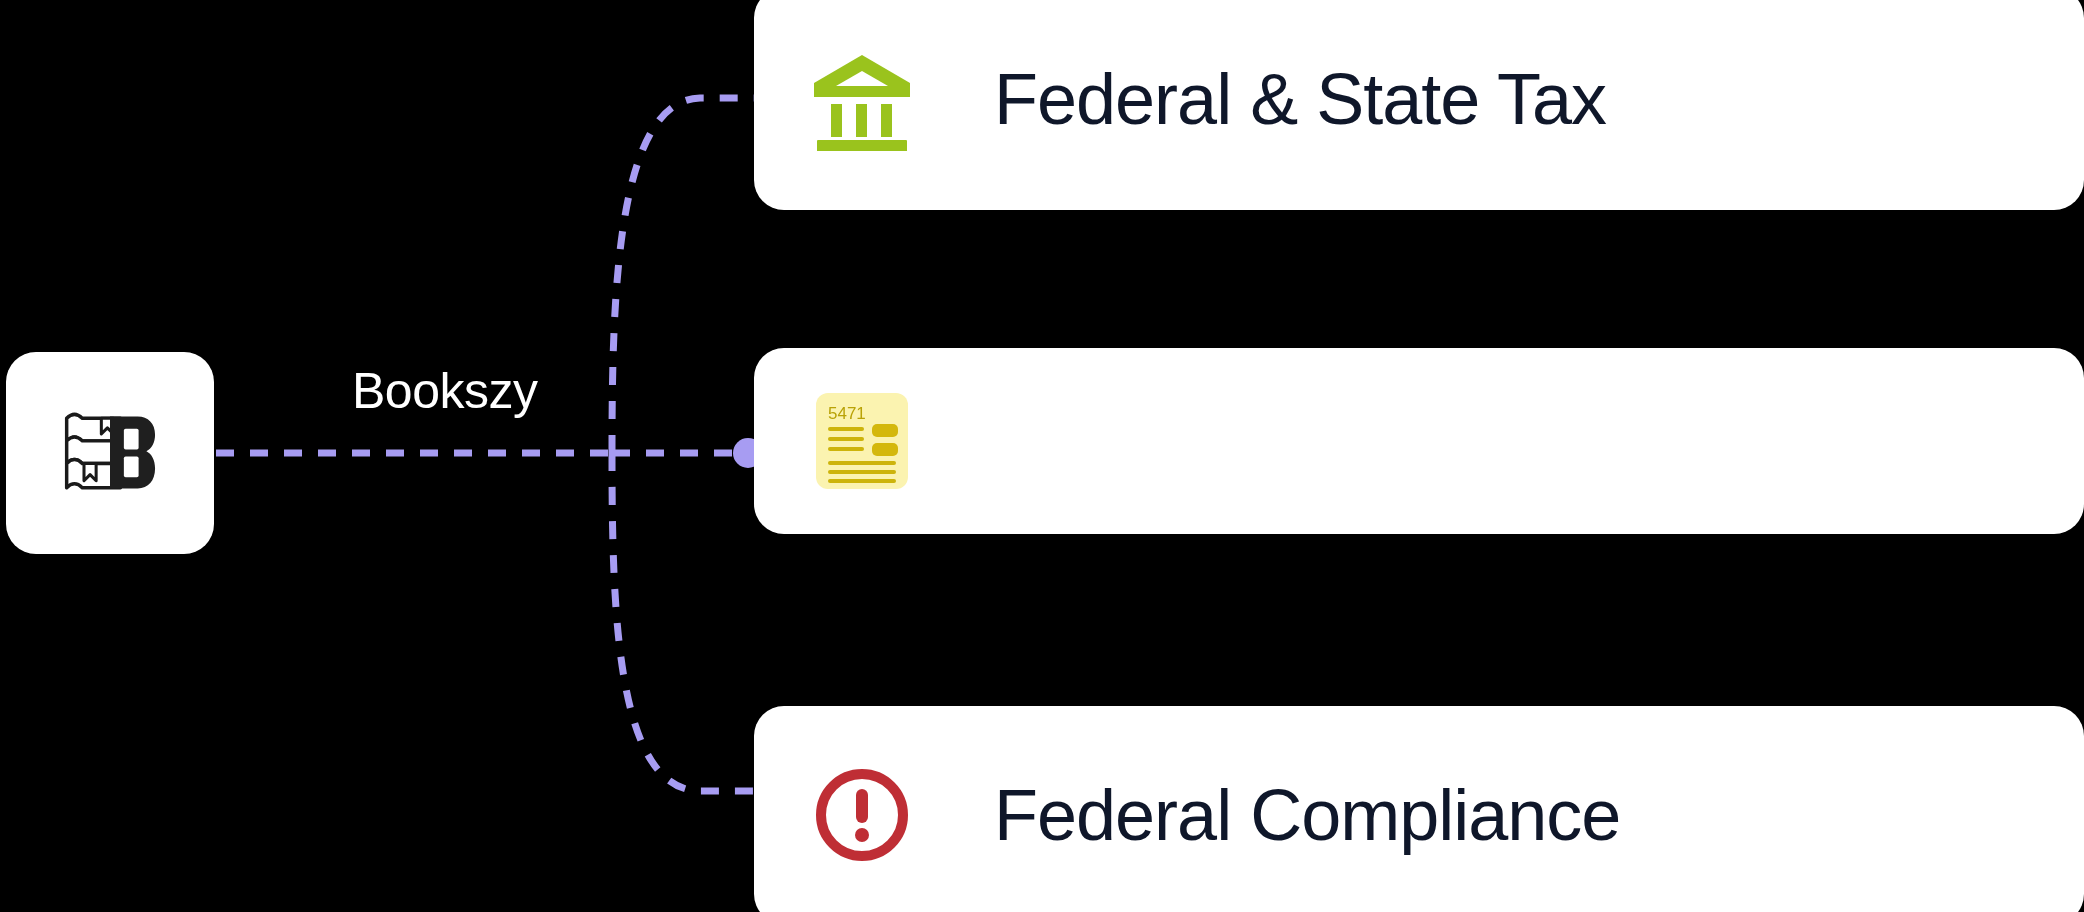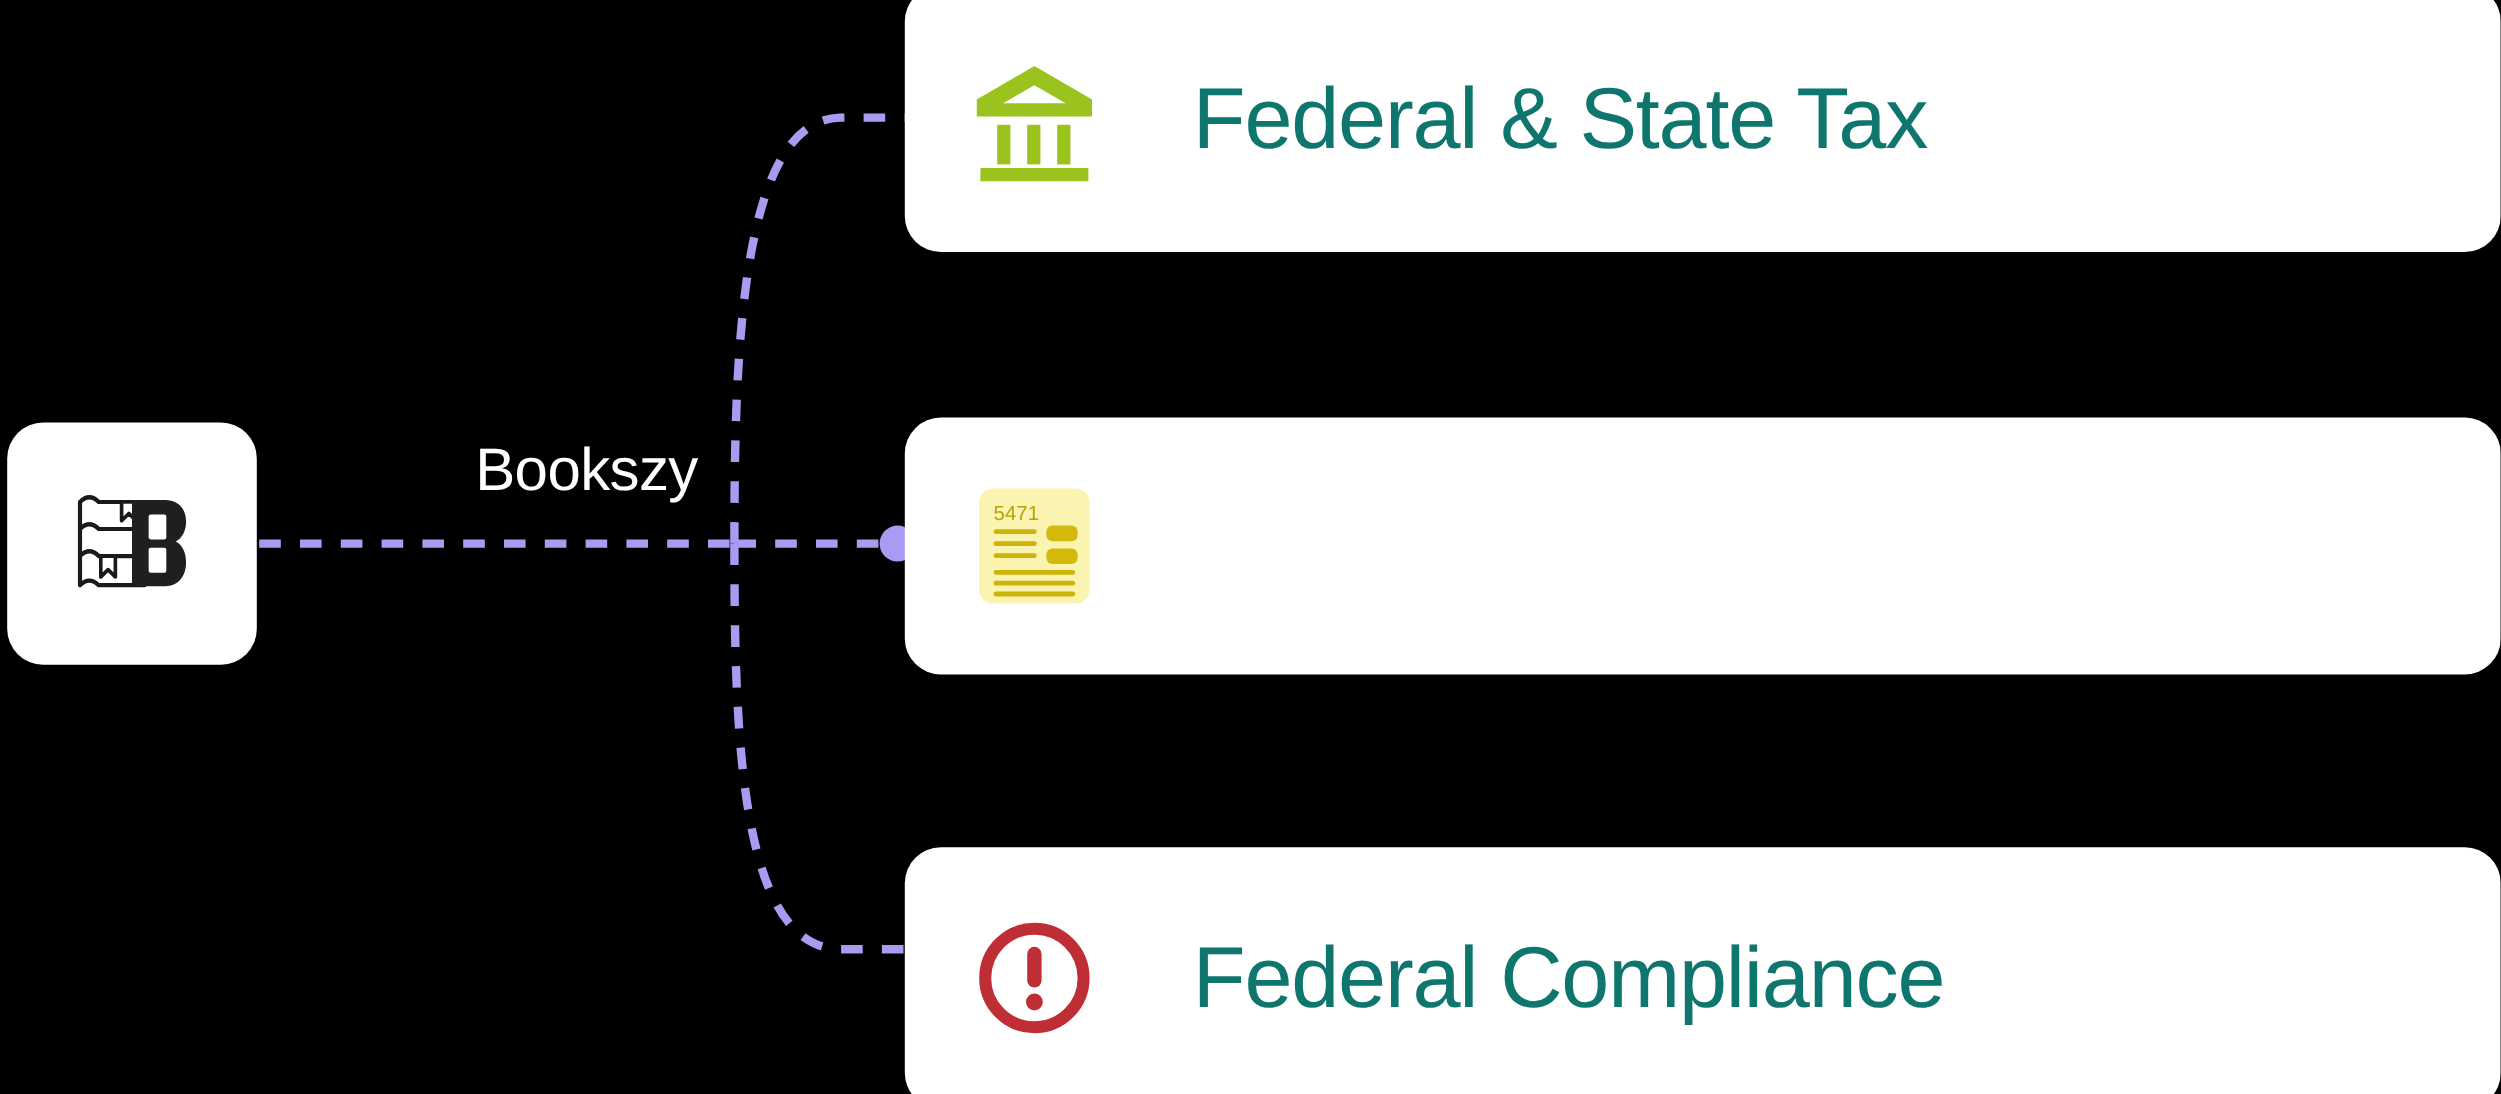--- a/index.html
+++ b/index.html
@@ -51,52 +51,51 @@
   .edge-label {
     position: absolute;
     left: 352px;
     top: 366px;
     color: #ffffff;
     font-size: 50px;
     font-weight: 400;
     letter-spacing: -0.5px;
     line-height: 1;
     white-space: nowrap;
-    margin-left: 44px;
   }
 
   
   .card {
     position: absolute;
     left: 754px;
     width: 1330px;
     background: #ffffff;
     border-radius: 30px;
     display: flex;
     align-items: center;
     box-sizing: border-box;
     padding-left: 56px;
   }
   .card-1 { top: -12px;  height: 222px; }
-  .card-2 { top: 348px;  height: 214px; }
+  .card-2 { top: 348px;  height: 186px; }
   .card-3 { top: 706px;  height: 218px; }
 
   .card-icon {
     width: 104px;
     height: 104px;
     flex: 0 0 104px;
     display: flex;
     align-items: center;
     justify-content: center;
   }
   .card-icon svg { display: block; }
 
   .card-label {
     margin-left: 80px;
-    color: #0f766e;
+    color: #0f172a;
     font-size: 72px;
     font-weight: 400;
     letter-spacing: -1px;
     line-height: 1;
     white-space: nowrap;
   }
 </style>
 </head>
 <body>
 

